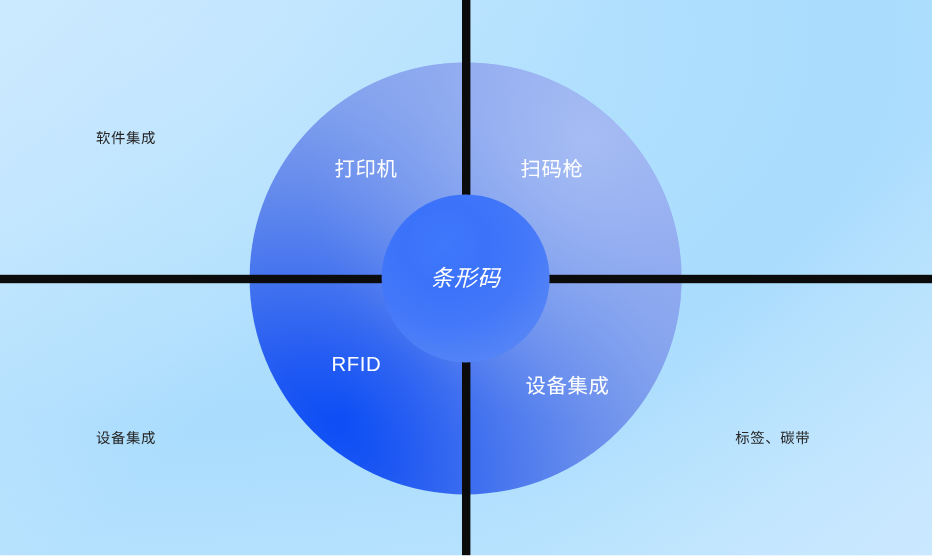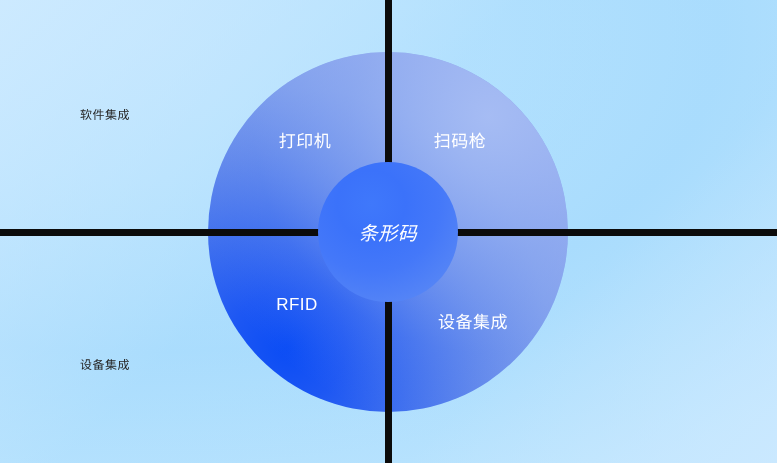--- a/index.html
+++ b/index.html
@@ -140,14 +140,15 @@
 
   <div id="label-rfid" class="label label-inner">RFID</div>
 
   <div id="label-rental" class="label label-inner">设备集成</div>
 
   <div id="label-software-integration" class="label label-outer">软件集成</div>
 
 
   <div id="label-device-integration" class="label label-outer">设备集成</div>
 
+  <div id="label-labels-ribbons" class="label label-outer">标签、碳带</div>
 
 </div>
 
 </body></html>

